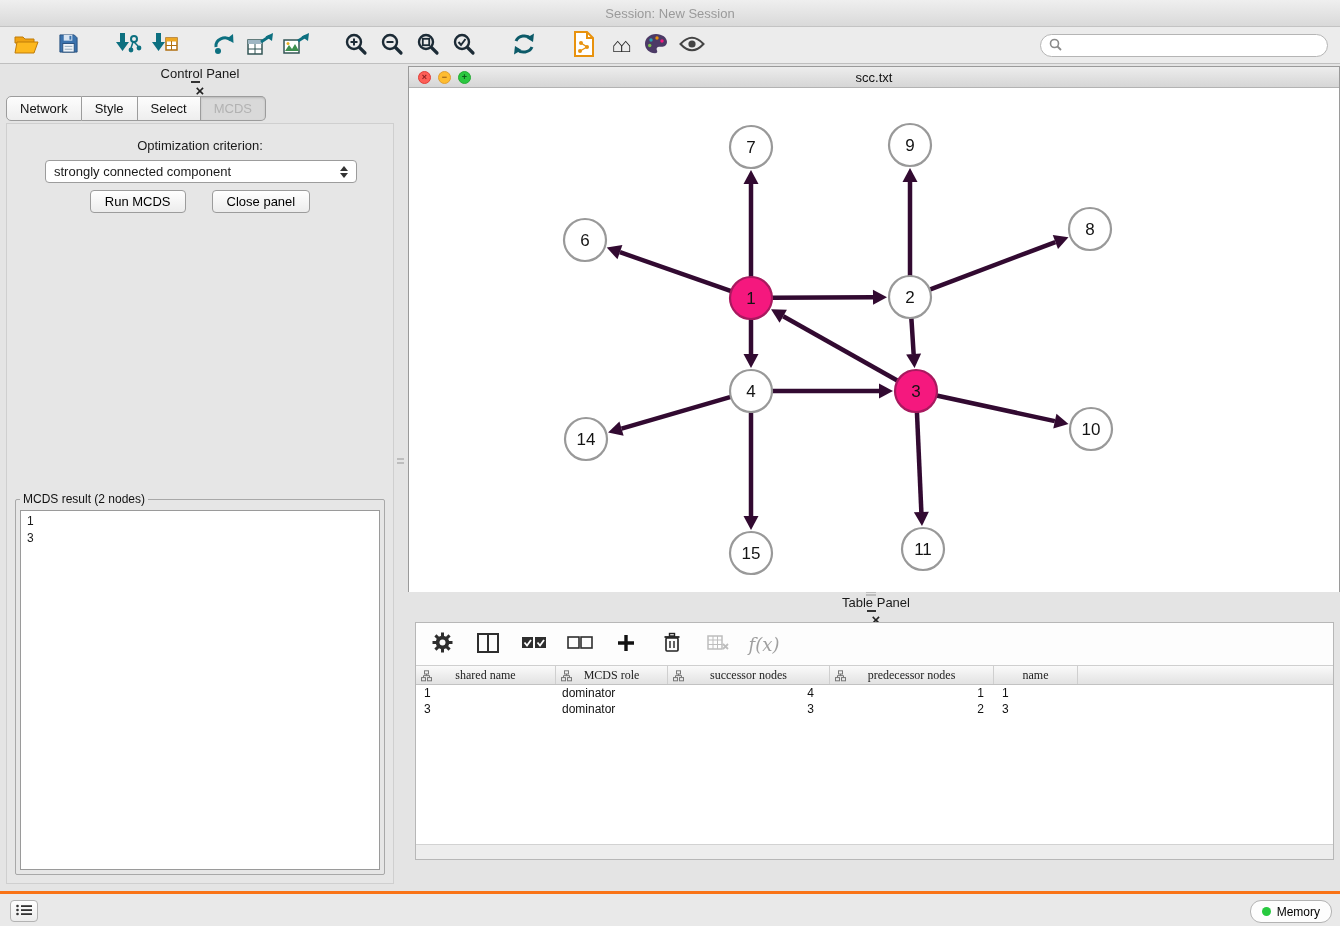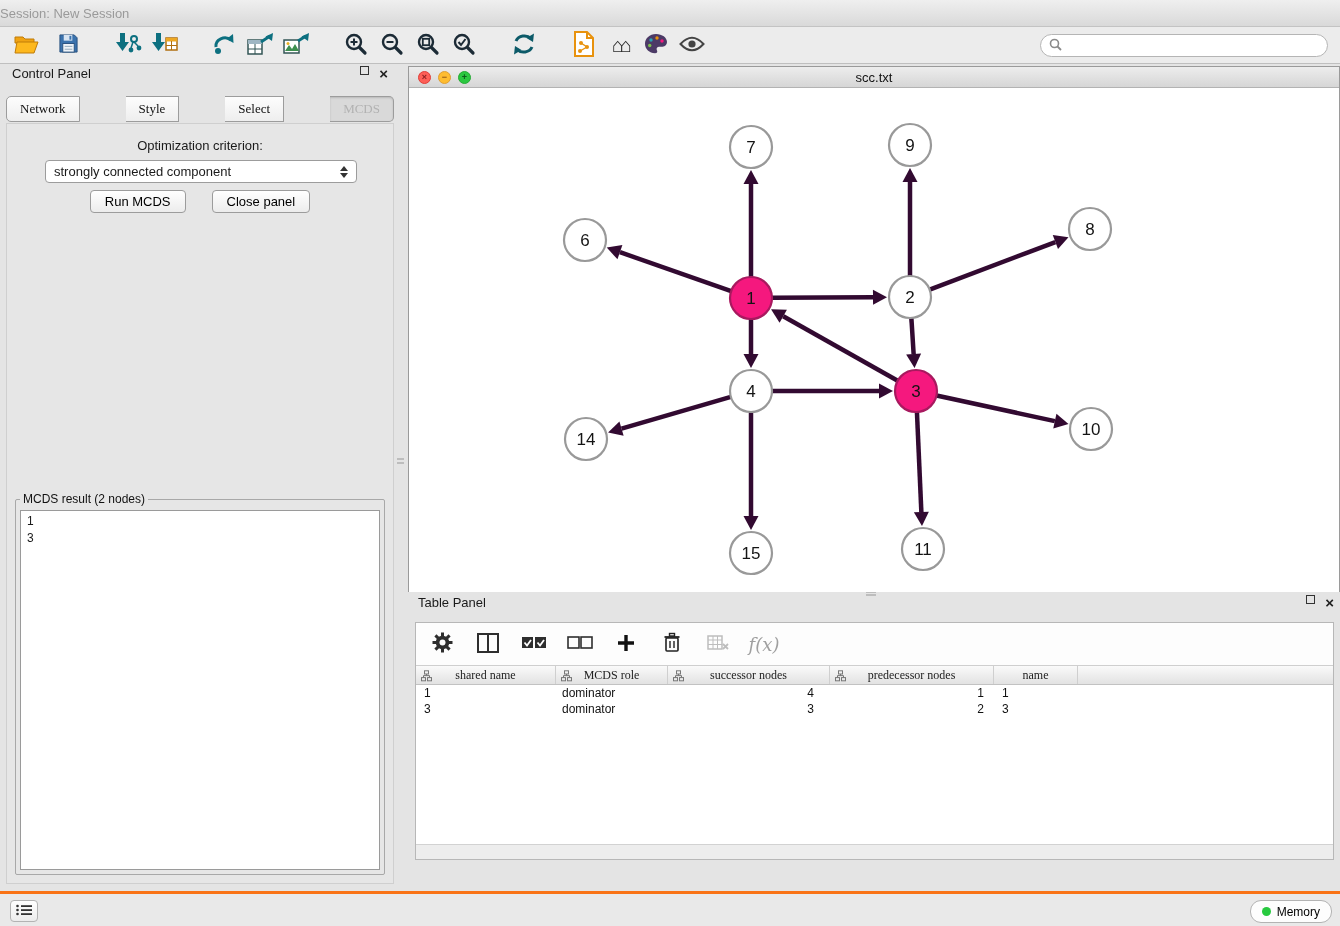--- a/index.html
+++ b/index.html
@@ -10,21 +10,21 @@
     position:relative;
     overflow:hidden;
     font-size:13px;
     color:#1a1a1a;
   }
   
   .titlebar {
     position:absolute; left:0; top:0; width:1340px; height:27px;
     background:linear-gradient(#efefef,#d9d9d9);
     border-bottom:1px solid #c3c3c3;
-    display:flex; align-items:center; 
+    display:flex; align-items:center; justify-content:center;
     color:#9a9a9a; font-size:13px;
   }
   
   .toolbar {
     position:absolute; left:0; top:27px; width:1340px; height:37px;
     background:#ececec; border-bottom:1px solid #bfbfbf;
     display:flex; align-items:center;
   }
   .tbtn {
     background:none; border:none; width:36px; height:32px;
@@ -39,28 +39,28 @@
   }
   .search-box input {
     border:none; outline:none; background:transparent; flex:1; font-size:12px;
     font-family:"Liberation Sans", sans-serif; margin-left:5px;
   }
   
   .control-panel {
     position:absolute; left:6px; top:66px; width:388px; height:818px;
   }
   .panel-header {
-    height:24px; display:flex; align-items:flex-start; padding:0 6px; font-size:13px; color:#1a1a1a;
+    height:24px; display:flex; align-items:center; padding:0 6px; font-size:13px; color:#1a1a1a;flex-direction:column;
   }
   .panel-header .spacer { flex:1; }
   .float-box {
     width:9px; height:9px; border:1.6px solid #333; display:inline-block; margin-right:10px; cursor:pointer;
   }
   .close-x { font-size:15px; font-weight:bold; color:#222; cursor:pointer; line-height:1; }
-  .cp-tabs { position:absolute; left:0; top:30px; width:100%; display:flex; justify-content:space-between;font-family:Liberation Serif, serif; }
+  .cp-tabs { position:absolute; left:0; top:30px; width:100%; display:flex; justify-content:flex-start; }
   .tab {
     padding:4px 13px; font-size:13px; border:1px solid #9c9c9c; border-left:none;
     background:linear-gradient(#fdfdfd,#eeeeee); cursor:pointer; color:#111;
   }
   .tab:first-child { border-left:1px solid #9c9c9c; border-radius:5px 0 0 5px; }
   .tab:last-child { border-radius:0 5px 5px 0; }
   .tab.active { background:#d9d9d9; color:#b2b2b2; box-shadow:inset 0 1px 2px rgba(0,0,0,0.15); }
   .cp-body {
     position:absolute; left:0; top:57px; width:100%; height:761px;
     background:#e6e6e6; border:1px solid #cfcfcf;

